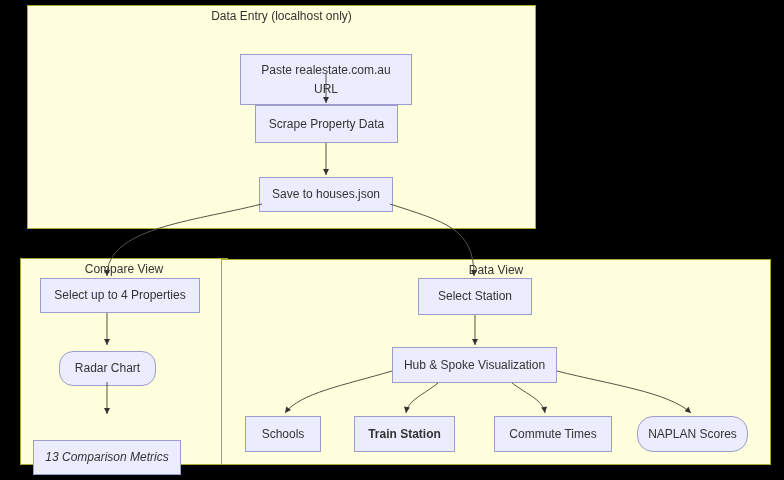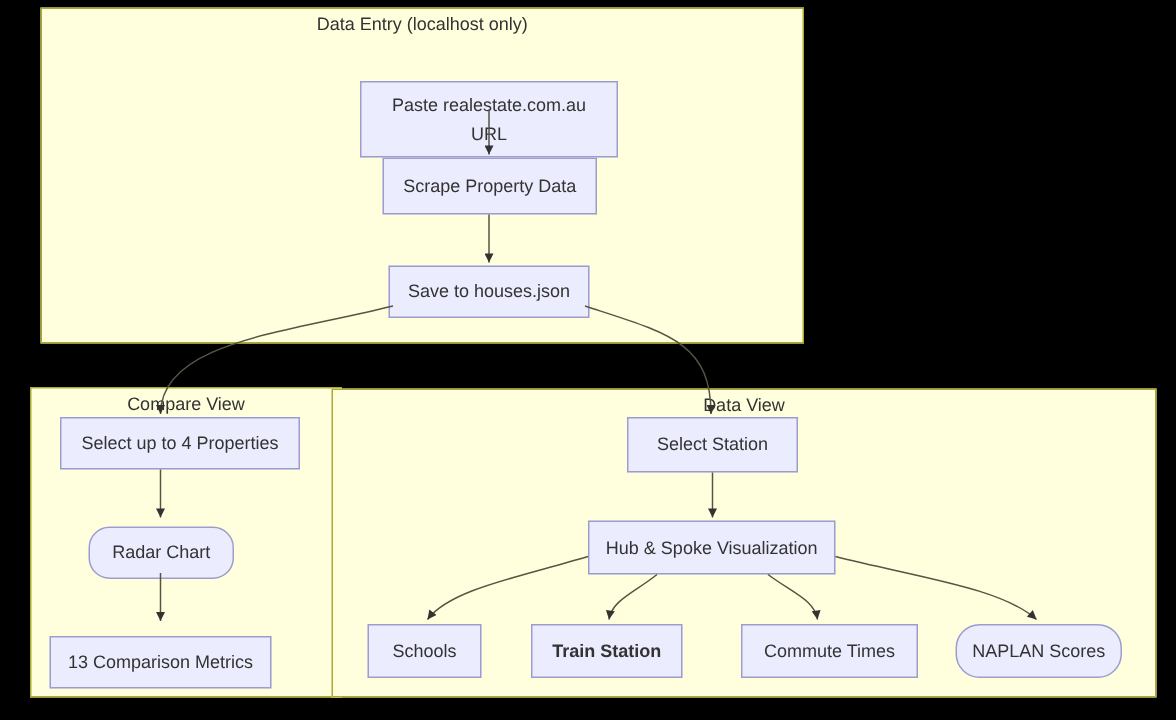--- a/index.html
+++ b/index.html
@@ -85,21 +85,21 @@
 URL</div>
 
   <div class="node" style="left:255px; top:105px; width:143px; height:38px;">Scrape Property Data</div>
 
   <div class="node" style="left:259px; top:177px; width:134px; height:35px;">Save to houses.json</div>
 
   <div class="node" style="left:28px; top:278px; width:160px; height:35px;margin-left:12px;">Select up to 4 Properties</div>
 
   <div class="node" style="left:59px; top:351px; width:97px; height:35px;border-radius:14px;">Radar Chart</div>
 
-  <div class="node" style="left:33px; top:424px; width:148px; height:35px;">13 Comparison Metrics</div>
+  <div class="node" style="left:33px; top:440px; width:148px; height:35px;font-style:italic;">13 Comparison Metrics</div>
 
   <div class="node" style="left:418px; top:278px; width:114px; height:37px;">Select Station</div>
 
   <div class="node" style="left:392px; top:347px; width:165px; height:36px;">Hub &amp; Spoke Visualization</div>
 
   <div class="node" style="left:245px; top:416px; width:76px; height:36px;">Schools</div>
 
   <div class="node" style="left:354px; top:416px; width:101px; height:36px;font-weight:bold;">Train Station</div>
 
   <div class="node" style="left:494px; top:416px; width:118px; height:36px;">Commute Times</div>

